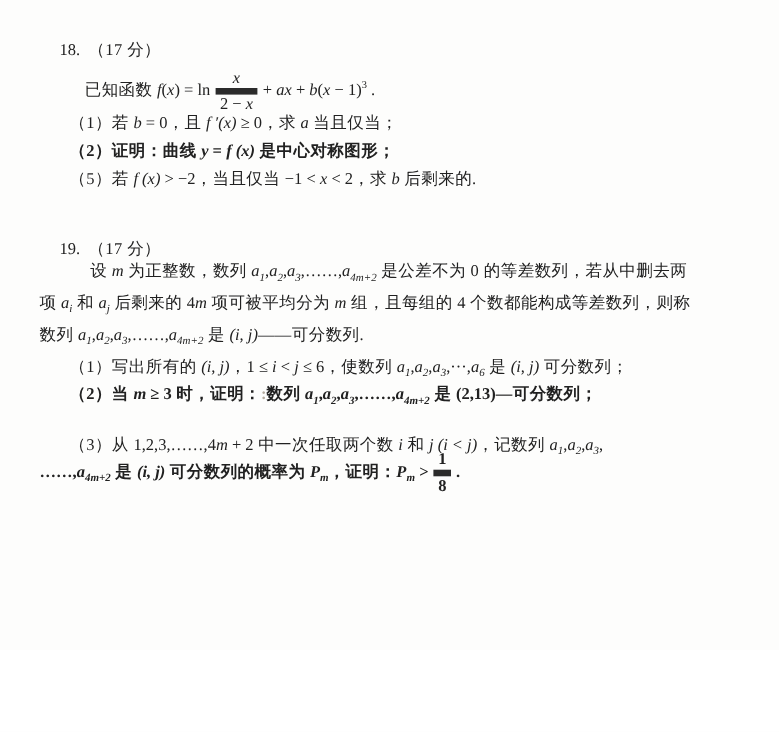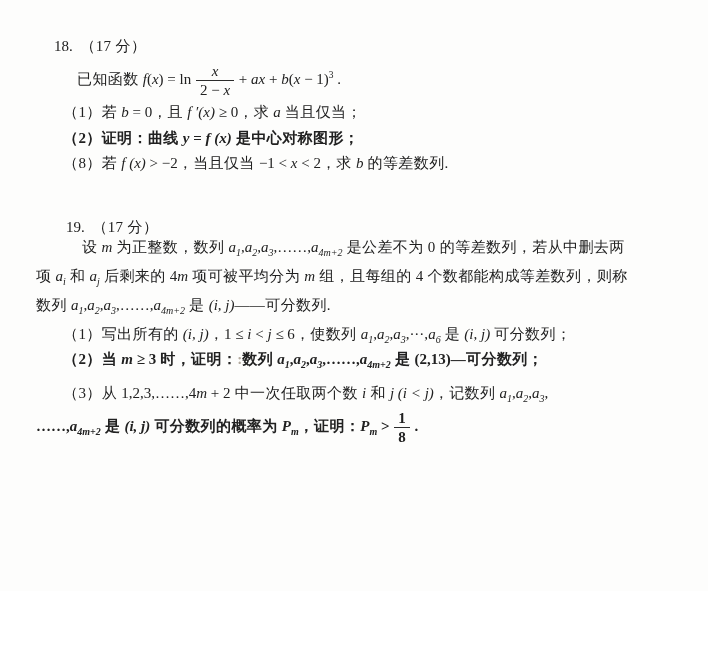--- a/index.html
+++ b/index.html
@@ -21,47 +21,47 @@
   .m{font-family:"Liberation Serif","DejaVu Serif",serif;font-style:italic;}
   .u{font-family:"Liberation Serif","DejaVu Serif",serif;}
   .ghost{color:#b3aa9e;}
   sub.sb{font-size:10px;line-height:0;font-style:italic;}
   sup.sp{font-size:9.5px;line-height:0;}
   .fr{
     display:inline-block;vertical-align:middle;
     text-align:center;line-height:16px;margin:0 1px;
   }
   .fn{display:block;padding:0 4px 1px;}
-  .fd{display:block;border-top:1px solid #eab308;padding:1px 4px 0;}
+  .fd{display:block;border-top:6px solid #eab308;padding:1px 4px 0;}
   
   .pos-q18-head   {left:54px; top:37px;}
   .pos-q18-formula{left:77px; top:63px;}
   .pos-q18-1      {left:63px; top:103px;}
   .pos-q18-2      {left:63px; top:129px;font-weight:bold;}
   .pos-q18-3      {left:63px; top:154px;}
-  .pos-q19-head   {left:66px; top:218px;}
+  .pos-q19-head   {left:54px; top:218px;}
   .pos-q19-p1     {left:82px; top:238px;}
   .pos-q19-p2     {left:36px; top:267px;}
   .pos-q19-p3     {left:36px; top:296px;text-align:center;}
   .pos-q19-1      {left:63px; top:325px;}
   .pos-q19-2      {left:63px; top:350px;font-weight:bold;}
-  .pos-q19-3      {left:63px; top:384px;}
+  .pos-q19-3      {left:63px; top:396px;}
   .pos-q19-p4     {left:36px; top:410px;font-weight:bold;}
 </style>
 </head>
 <body>
 
 <div class="page" style="background: rgb(253, 253, 252); color: rgb(33, 33, 33);">
 
   <section>
     <div class="line pos-q18-head"><span class="u">18.  </span><span class="t">（17 分）</span></div>
     <div class="line pos-q18-formula"><span class="t">已知函数 </span><span class="m">f</span><span class="u">(</span><span class="m">x</span><span class="u">) = ln </span><span class="fr"><span class="fn"><span class="m">x</span></span><span class="fd" style="border-top-color: rgb(43, 43, 43);"><span class="u">2 − </span><span class="m">x</span></span></span><span class="u"> + </span><span class="m">ax</span><span class="u"> + </span><span class="m">b</span><span class="u">(</span><span class="m">x</span><span class="u"> − 1)</span><sup class="sp">3</sup><span class="u"> .</span></div>
     <div class="line pos-q18-1"><span class="t">（1）若 </span><span class="m">b</span><span class="u"> = 0</span><span class="t">，且 </span><span class="m">f ′(x)</span><span class="u"> ≥ 0</span><span class="t">，求 </span><span class="m">a</span><span class="t"> 当且仅当；</span></div>
     <div class="line pos-q18-2"><span class="t">（2）证明：曲线 </span><span class="m">y</span><span class="u"> = </span><span class="m">f (x)</span><span class="t"> 是中心对称图形；</span></div>
-    <div class="line pos-q18-3"><span class="t">（8）若 </span><span class="m">f (x)</span><span class="u"> &gt; −2</span><span class="t">，当且仅当 </span><span class="u">−1 &lt; </span><span class="m">x</span><span class="u"> &lt; 2</span><span class="t">，求 </span><span class="m">b</span><span class="t"> 的等差数列.</span></div>
+    <div class="line pos-q18-3"><span class="t">（5）若 </span><span class="m">f (x)</span><span class="u"> &gt; −2</span><span class="t">，当且仅当 </span><span class="u">−1 &lt; </span><span class="m">x</span><span class="u"> &lt; 2</span><span class="t">，求 </span><span class="m">b</span><span class="t"> 后剩来的.</span></div>
   </section>
 
   <section>
     <div class="line pos-q19-head"><span class="u">19.  </span><span class="t">（17 分）</span></div>
     <div class="line pos-q19-p1"><span class="t">设 </span><span class="m">m</span><span class="t"> 为正整数，数列 </span><span class="m">a</span><sub class="sb">1</sub><span class="u">,</span><span class="m">a</span><sub class="sb">2</sub><span class="u">,</span><span class="m">a</span><sub class="sb">3</sub><span class="u">,……,</span><span class="m">a</span><sub class="sb">4m+2</sub><span class="t"> 是公差不为 0 的等差数列，若从中删去两</span></div>
     <div class="line pos-q19-p2"><span class="t">项 </span><span class="m">a</span><sub class="sb">i</sub><span class="t"> 和 </span><span class="m">a</span><sub class="sb">j</sub><span class="t"> 后剩来的 </span><span class="u">4</span><span class="m">m</span><span class="t"> 项可被平均分为 </span><span class="m">m</span><span class="t"> 组，且每组的 </span><span class="u">4</span><span class="t"> 个数都能构成等差数列，则称</span></div>
     <div class="line pos-q19-p3"><span class="t">数列 </span><span class="m">a</span><sub class="sb">1</sub><span class="u">,</span><span class="m">a</span><sub class="sb">2</sub><span class="u">,</span><span class="m">a</span><sub class="sb">3</sub><span class="u">,……,</span><span class="m">a</span><sub class="sb">4m+2</sub><span class="t"> 是 </span><span class="m">(i, j)</span><span class="t">——可分数列.</span></div>
     <div class="line pos-q19-1"><span class="t">（1）写出所有的 </span><span class="m">(i, j)</span><span class="t">，</span><span class="u">1 ≤ </span><span class="m">i</span><span class="u"> &lt; </span><span class="m">j</span><span class="u"> ≤ 6</span><span class="t">，使数列 </span><span class="m">a</span><sub class="sb">1</sub><span class="u">,</span><span class="m">a</span><sub class="sb">2</sub><span class="u">,</span><span class="m">a</span><sub class="sb">3</sub><span class="u">,···,</span><span class="m">a</span><sub class="sb">6</sub><span class="t"> 是 </span><span class="m">(i, j)</span><span class="t"> 可分数列；</span></div>
     <div class="line pos-q19-2"><span class="t">（2）当 </span><span class="m">m</span><span class="u"> ≥ 3</span><span class="t"> 时，证明：</span><span class="ghost">:</span><span class="t">数列 </span><span class="m">a</span><sub class="sb">1</sub><span class="u">,</span><span class="m">a</span><sub class="sb">2</sub><span class="u">,</span><span class="m">a</span><sub class="sb">3</sub><span class="u">,……,</span><span class="m">a</span><sub class="sb">4m+2</sub><span class="t"> 是 </span><span class="u">(2,13)</span><span class="t">—可分数列；</span></div>
     <div class="line pos-q19-3"><span class="t">（3）从 </span><span class="u">1,2,3,……,4</span><span class="m">m</span><span class="u"> + 2</span><span class="t"> 中一次任取两个数 </span><span class="m">i</span><span class="t"> 和 </span><span class="m">j</span><span class="u"> </span><span class="m">(i &lt; j)</span><span class="t">，记数列 </span><span class="m">a</span><sub class="sb">1</sub><span class="u">,</span><span class="m">a</span><sub class="sb">2</sub><span class="u">,</span><span class="m">a</span><sub class="sb">3</sub><span class="u">,</span></div>

